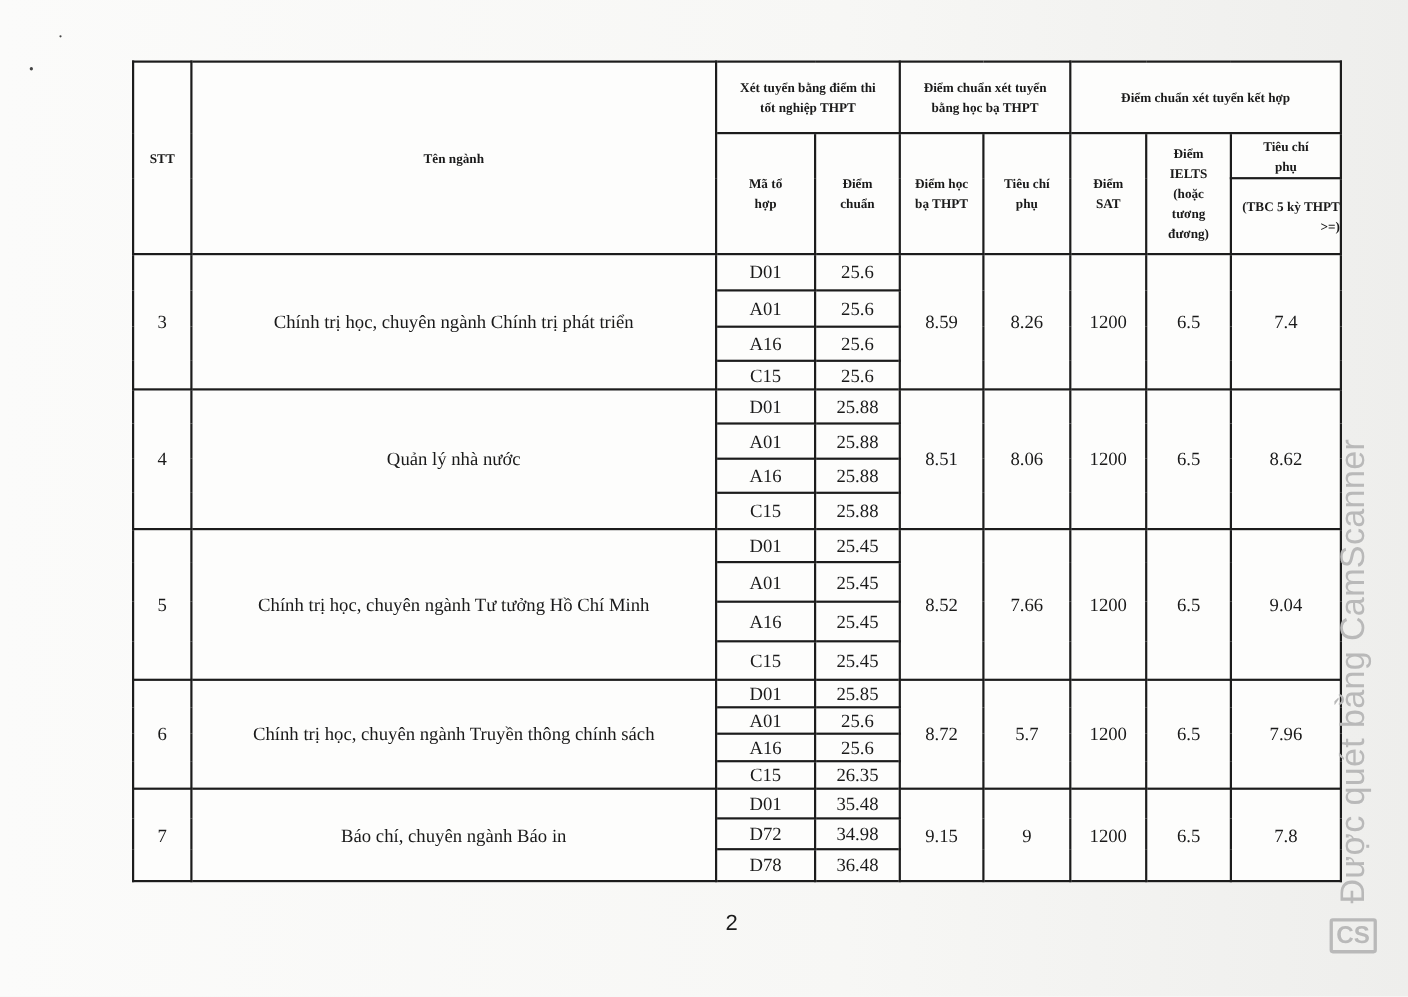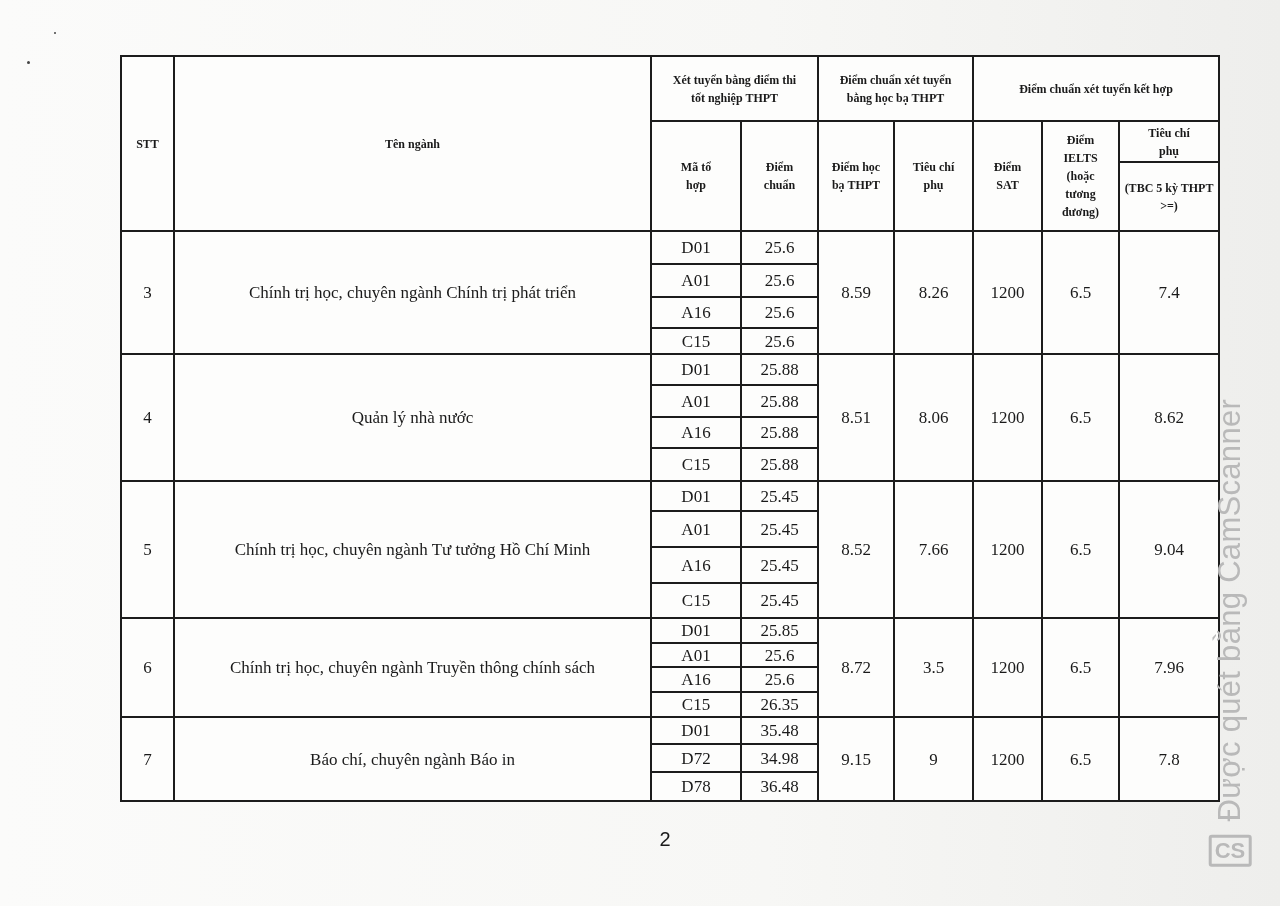--- a/index.html
+++ b/index.html
@@ -78,21 +78,21 @@
     <tr style="height:41px">
       <th rowspan="2" style="padding:0 20px;">Mã tổ hợp</th>
       <th rowspan="2" style="padding:17px 10px;">Điểm chuẩn</th>
       <th rowspan="2" style="padding:0 10px;text-align:center;">Điểm học bạ THPT</th>
       <th rowspan="2" style="padding:0 10px;">Tiêu chí phụ</th>
       <th rowspan="2" style="padding:0 14px;text-align:center;">Điểm SAT</th>
       <th rowspan="2" style="padding:0 8px;margin-left:20px;">Điểm IELTS (hoặc tương đương)</th>
       <th style="padding:0 20px;">Tiêu chí phụ</th>
     </tr>
     <tr style="height:69px">
-      <th style="padding:0 0;">(TBC 5 kỳ THPT &gt;=)</th>
+      <th style="padding:0 0;text-align:right;">(TBC 5 kỳ THPT &gt;=)</th>
     </tr>
   </thead>
   <tbody>
 
     <tr style="height:33px">
       <td rowspan="4" class="stt">3</td>
       <td rowspan="4" class="name">Chính trị học, chuyên ngành Chính trị phát triển</td>
       <td>D01</td>
       <td>25.6</td>
       <td rowspan="4">8.59</td>
@@ -161,21 +161,21 @@
         <td>C15</td>
         <td>25.45</td>
       </tr>
 
     <tr style="height:25px">
       <td rowspan="4" class="stt">6</td>
       <td rowspan="4" class="name">Chính trị học, chuyên ngành Truyền thông chính sách</td>
       <td>D01</td>
       <td>25.85</td>
       <td rowspan="4">8.72</td>
-      <td rowspan="4">3.5</td>
+      <td rowspan="4">5.7</td>
       <td rowspan="4">1200</td>
       <td rowspan="4">6.5</td>
       <td rowspan="4">7.96</td>
     </tr>
     <tr style="height:24px">
         <td>A01</td>
         <td>25.6</td>
       </tr>
     <tr style="height:25px">
         <td>A16</td>

